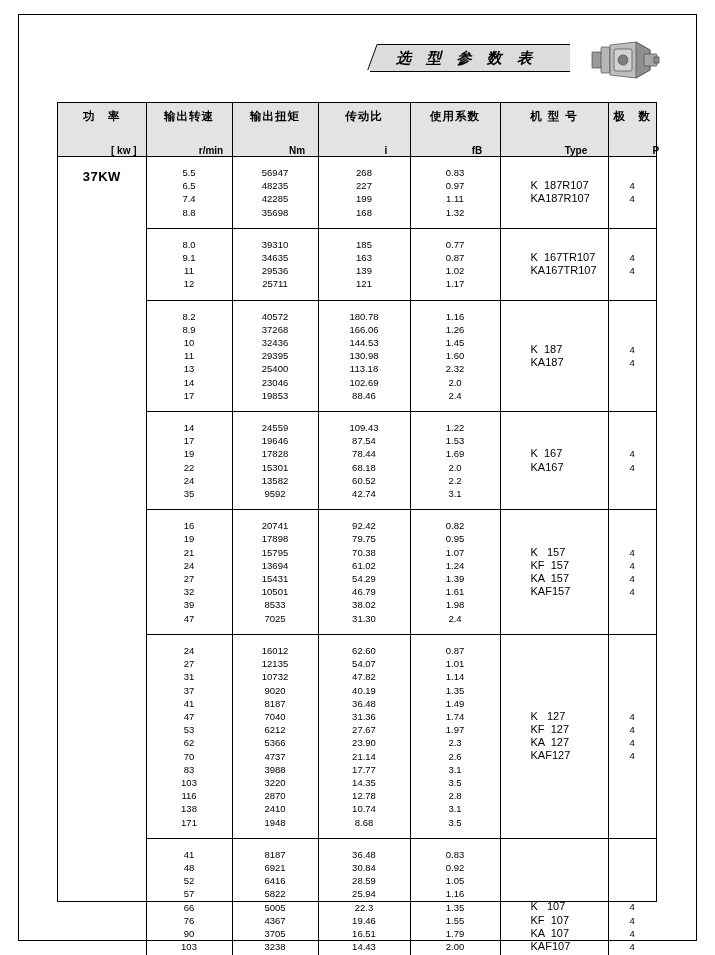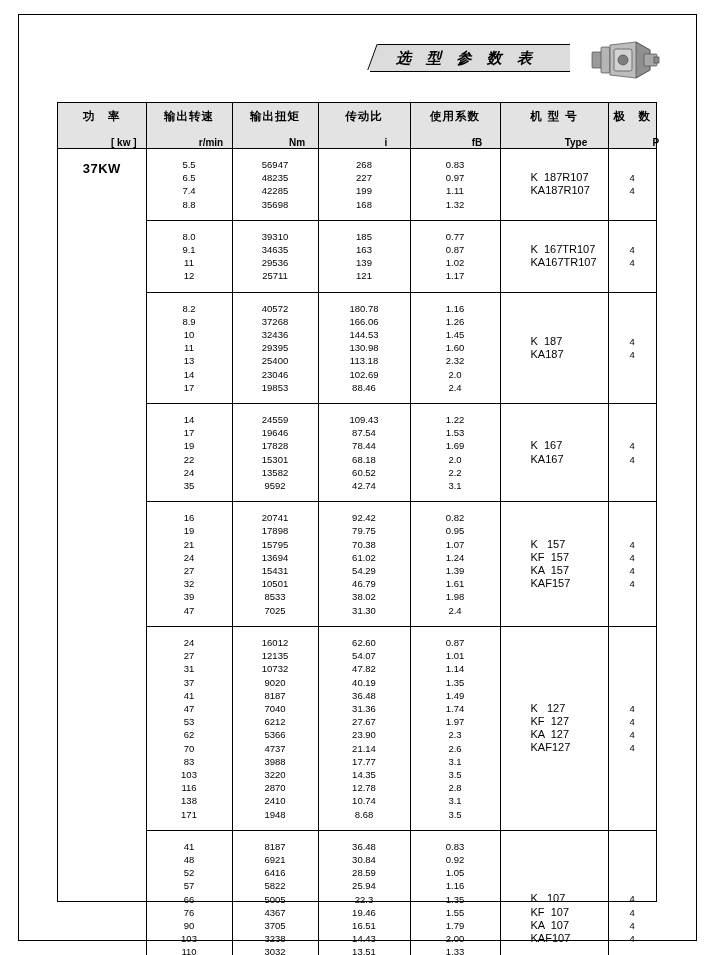--- a/index.html
+++ b/index.html
@@ -110,21 +110,21 @@
     display: block;
     font-size: 11.5px;
     font-weight: bold;
     letter-spacing: 1px;
     margin-top: 6px;
     font-family: "DejaVu Sans", sans-serif;
   }
   .colhead .en {
     display: block;
     font-size: 10px;
-    margin-top: 13px;
+    margin-top: 21px;
     padding-left: 44px;
   }
   .vsep {
     border-right: 1px solid #000;
     text-align: center;
   }
   .kw-cell {
     width: 88px;
     border-right: 1px solid #000;
     text-align: center;

